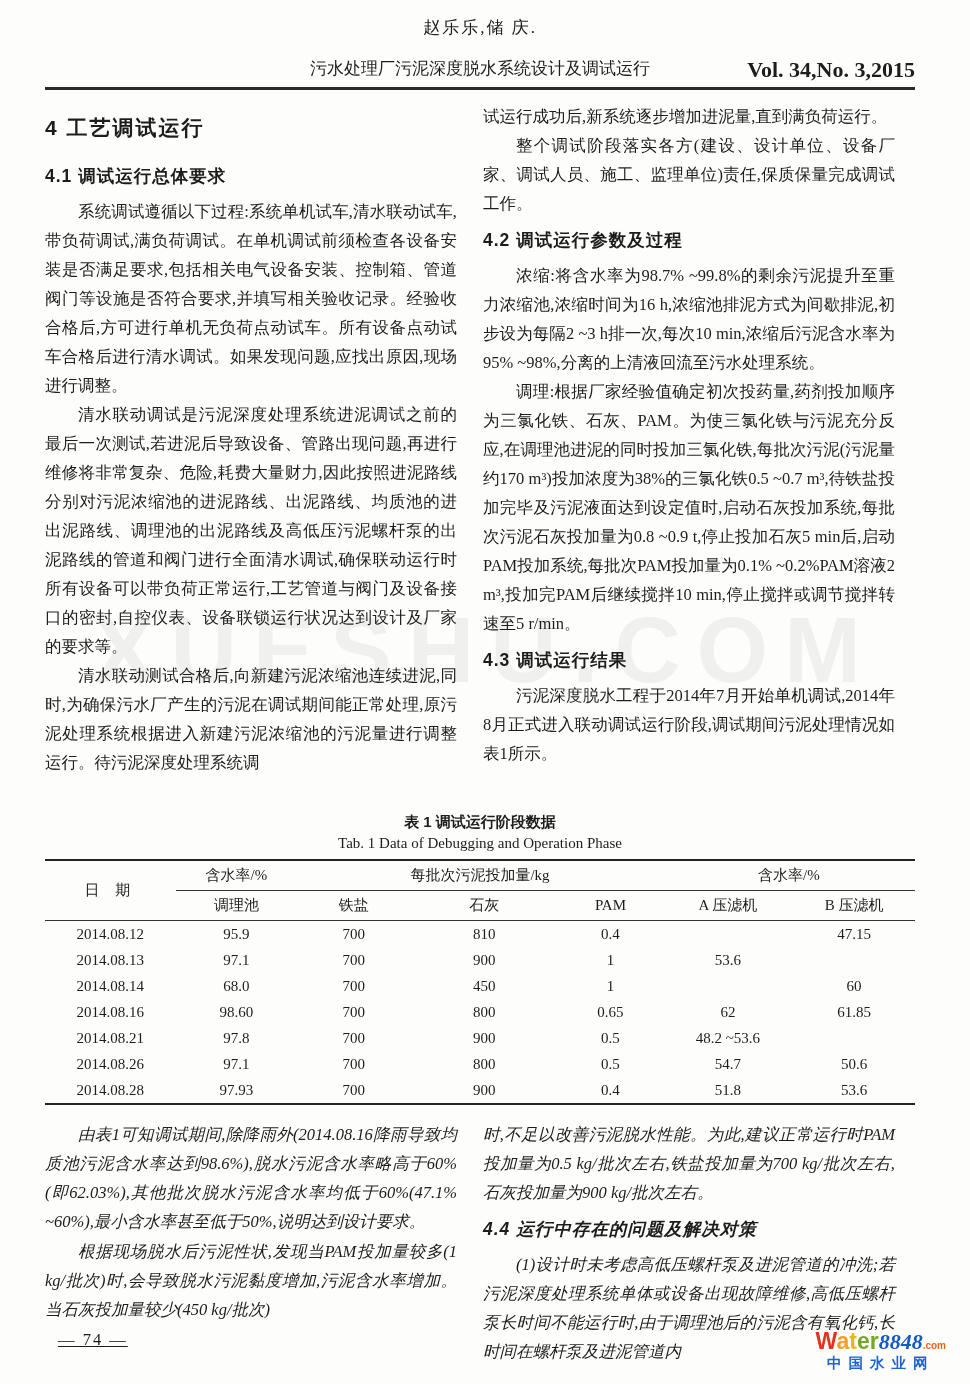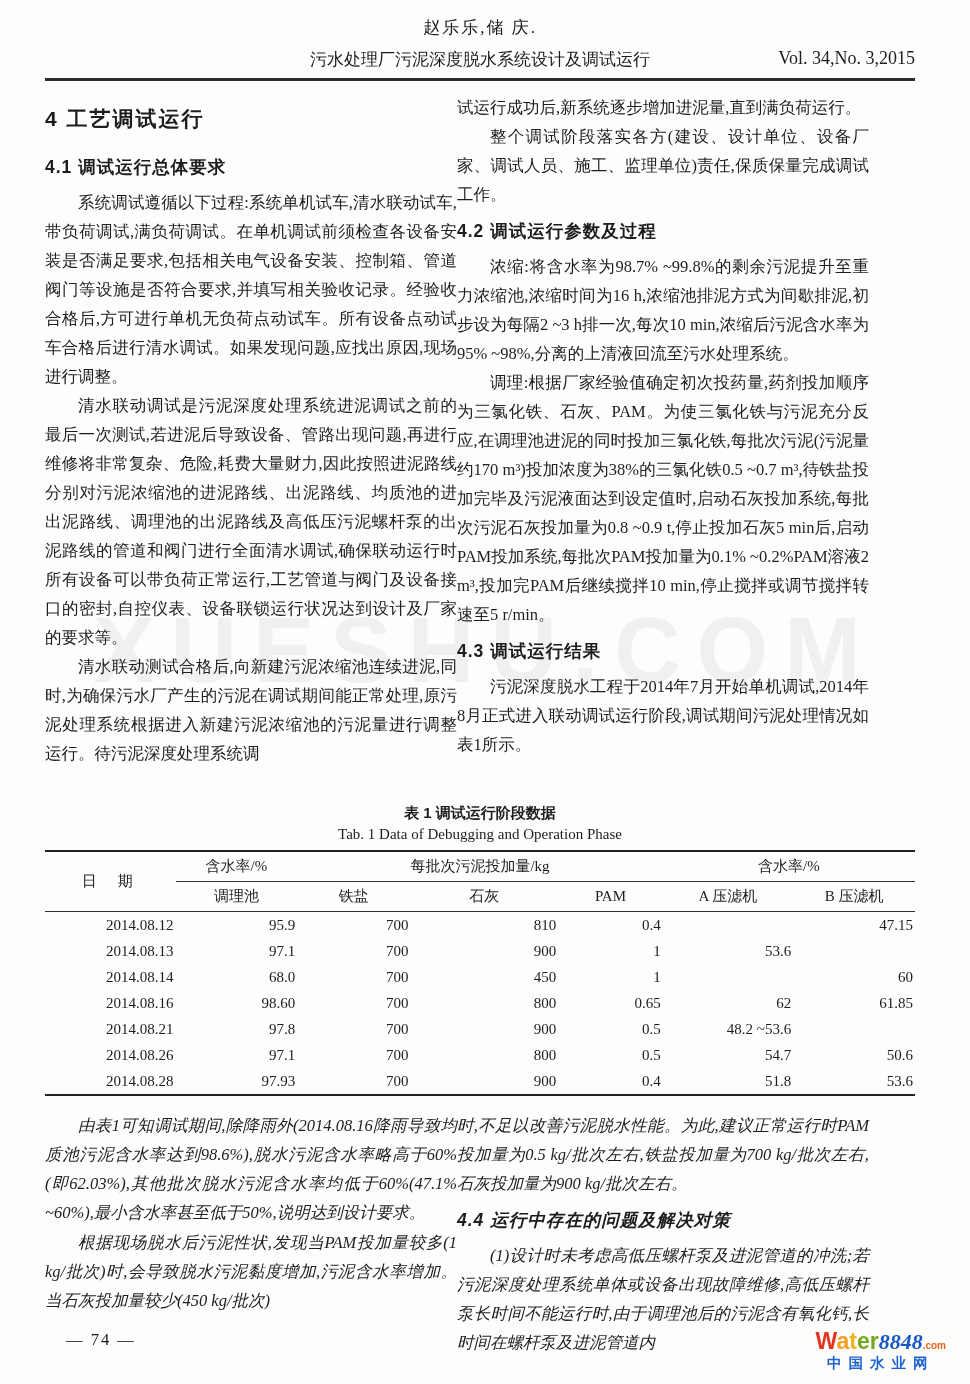--- a/index.html
+++ b/index.html
@@ -4,45 +4,45 @@
 <style>
   html,body{margin:0;padding:0;background:#e8e8e8;}
   .page{
     width:970px;height:1384px;position:relative;overflow:hidden;
     background:#fdfdfb;color:#1d1d1d;margin:0 auto;
     font-family:"Liberation Serif", serif;
   }
   .content{padding:16px 55px 0 45px;position:relative;}
   
   .hdr-authors{text-align:center;font-size:17px;letter-spacing:2px;}
-  .hdr-line2{position:relative;text-align:center;font-size:17px;margin-top:9px;}
-  .hdr-vol{position:absolute;right:0;top:0;font-size:18px;}
+  .hdr-line2{position:relative;text-align:center;font-size:17px;margin-top:18px;}
+  .hdr-vol{position:absolute;right:0;top:0;font-size:22px;font-weight:bold;}
   .hdr-rule{height:3px;background:#2b2b2b;margin-top:7px;}
   
-  .cols{display:flex;margin-top:12px;}
+  .cols{display:flex;gap:26px;margin-top:12px;}
   .col{width:412px;font-size:16.5px;line-height:1.76;text-align:justify;}
   .col p{margin:0;}
   p.ind{text-indent:2em;}
   p.noind{text-indent:0;}
   h1.sec{font-family:"Liberation Sans",sans-serif;font-size:21px;font-weight:bold;margin:8px 0 14px;letter-spacing:2px;}
   h2.sub{font-family:"Liberation Sans",sans-serif;font-size:17.5px;font-weight:bold;margin:7px 0 5px;letter-spacing:1px;}
   
   .tablewrap{margin-top:10px;}
   .tcap-cn{text-align:center;font-family:"Liberation Sans",sans-serif;font-weight:bold;font-size:15px;margin-top:36px;}
   .tcap-en{text-align:center;font-size:15px;margin-top:3px;}
   table.dbg{width:100%;border-collapse:collapse;margin-top:7px;font-size:15px;
     border-top:2.5px solid #232323;border-bottom:2.5px solid #232323;}
   table.dbg th{font-weight:normal;padding:5px 2px;text-align:center;}
-  table.dbg td{padding:4.5px 2px;text-align:right;}
+  table.dbg td{padding:4.5px 2px;text-align:center;}
   th.grp{border-bottom:1.2px solid #333;}
   tr.subhead th{border-bottom:1.2px solid #333;}
-  th.datehead{border-bottom:1.2px solid #333;vertical-align:middle;letter-spacing:6px;font-family:Liberation Mono, monospace;}
+  th.datehead{border-bottom:1.2px solid #333;vertical-align:middle;letter-spacing:6px;}
   td.c-date{text-align:left;padding-left:10px;}
   
-  .page-num{position:absolute;left:66px;bottom:34px;font-size:16.5px;letter-spacing:2px;}
+  .page-num{position:absolute;left:58px;bottom:34px;font-size:16.5px;letter-spacing:2px;text-decoration:underline;}
   .logo{position:absolute;right:24px;bottom:12px;text-align:center;font-family:"Liberation Sans",sans-serif;line-height:1.15;}
   .logo-row{white-space:nowrap;}
   .logo-water{font-weight:bold;font-size:23px;letter-spacing:0;}
   .logo-8848{font-style:italic;font-family:"Liberation Serif",serif;font-weight:bold;font-size:22px;color:#1558c8;}
   .logo-com{font-size:10px;font-weight:bold;color:#e8641b;vertical-align:baseline;}
   .logo-cn{font-size:14.5px;font-weight:bold;color:#1e64d0;letter-spacing:7px;margin-top:1px;}
   
   .watermark{position:absolute;top:598px;left:0;width:100%;text-align:center;
     font-family:"Liberation Sans",sans-serif;font-size:92px;font-weight:bold;
     color:rgba(130,130,130,0.10);letter-spacing:16px;pointer-events:none;user-select:none;}

